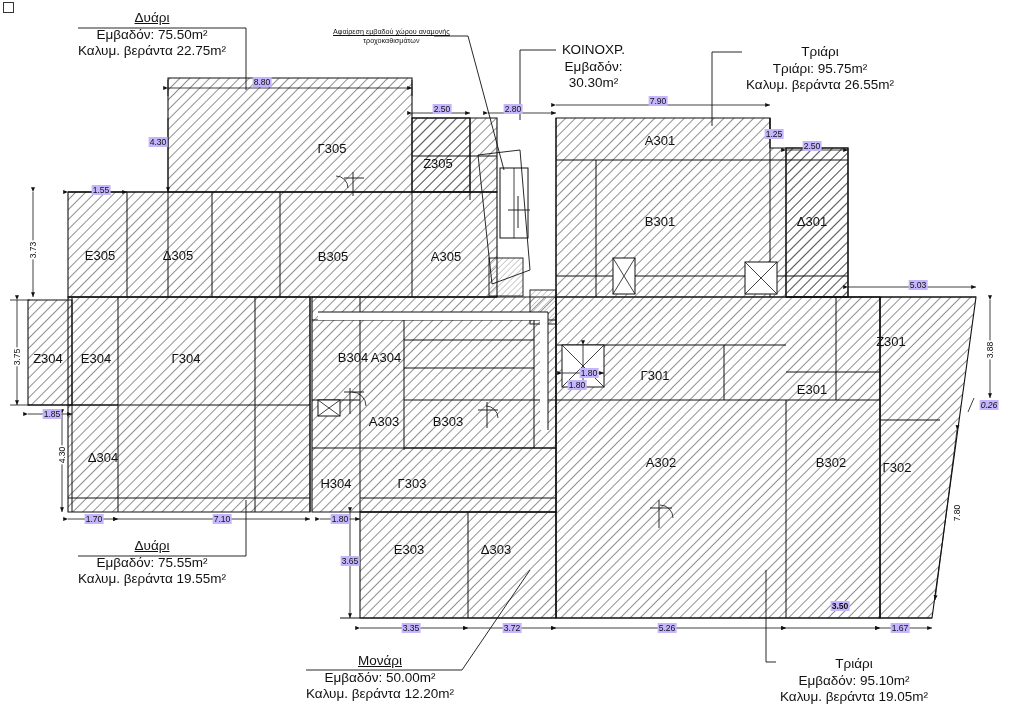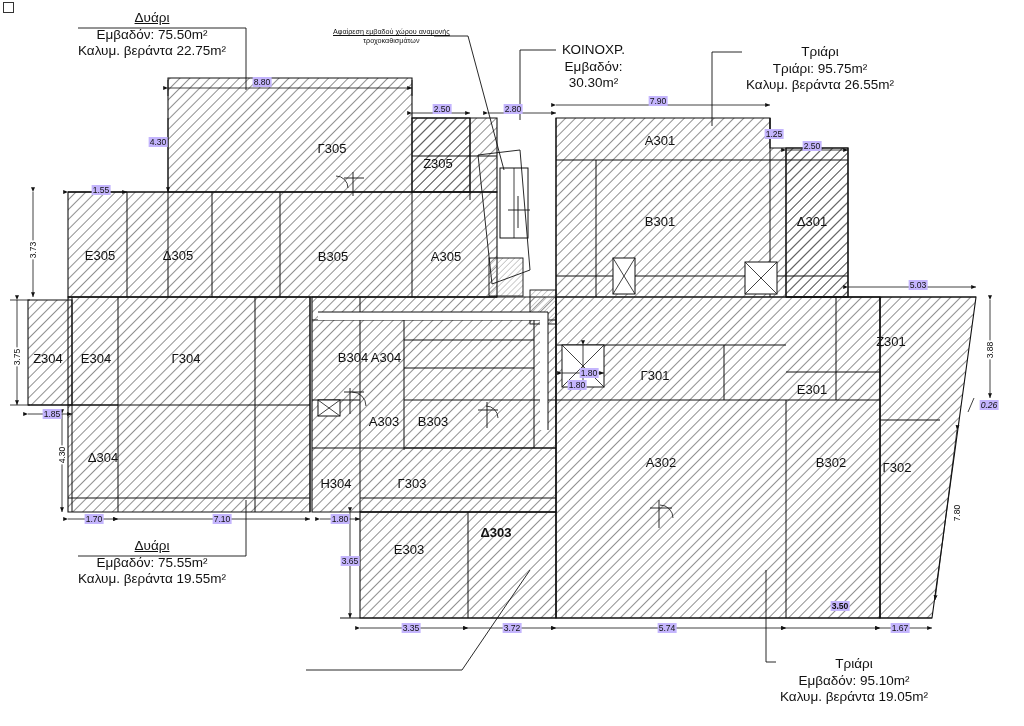--- a/index.html
+++ b/index.html
@@ -245,20 +245,25 @@
   <div class="note" style="left:746px;top:44px;">
     <span class="l">Τριάρι</span>
     <span class="l">Τριάρι: 95.75m²</span>
     <span class="l">Καλυμ. βεράντα 26.55m²</span>
   </div>
   <div class="note" style="left:78px;top:538px;">
     <span class="t">Δυάρι</span>
     <span class="l">Εμβαδόν: 75.55m²</span>
     <span class="l">Καλυμ. βεράντα 19.55m²</span>
   </div>
+  <div class="note" style="left:306px;top:653px;">
+    <span class="t">Μονάρι</span>
+    <span class="l">Εμβαδόν: 50.00m²</span>
+    <span class="l">Καλυμ. βεράντα 12.20m²</span>
+  </div>
   <div class="note" style="left:780px;top:656px;">
     <span class="l">Τριάρι</span>
     <span class="l">Εμβαδόν: 95.10m²</span>
     <span class="l">Καλυμ. βεράντα 19.05m²</span>
   </div>
 
   <div class="note-sm" style="left:333px;top:27px;">
     <span class="t">Αφαίρεση εμβαδού χώρου αναμονής</span>
     <span class="l">τροχοκαθισμάτων</span>
   </div>
@@ -275,29 +280,29 @@
       <div class="rlab" style="left: 812px; top: 221px;">Δ301</div>
       <div class="rlab" style="left: 48px; top: 358px;">Ζ304</div>
       <div class="rlab" style="left: 96px; top: 358px;">Ε304</div>
       <div class="rlab" style="left: 186px; top: 358px;">Γ304</div>
       <div class="rlab" style="left: 335px; top: 357px; padding-left: 36px;">Β304</div>
       <div class="rlab" style="left: 386px; top: 357px;">Α304</div>
       <div class="rlab" style="left: 655px; top: 375px;">Γ301</div>
       <div class="rlab" style="left: 812px; top: 341px; margin-top: 48px;">Ε301</div>
       <div class="rlab" style="left: 891px; top: 341px;">Ζ301</div>
       <div class="rlab" style="left: 384px; top: 421px;">Α303</div>
-      <div class="rlab" style="left: 433px; top: 421px;">Β303</div>
+      <div class="rlab" style="left: 433px; top: 421px; padding-left: 30px;">Β303</div>
       <div class="rlab" style="left: 103px; top: 457px;">Δ304</div>
       <div class="rlab" style="left: 661px; top: 462px;">Α302</div>
       <div class="rlab" style="left: 831px; top: 462px;">Β302</div>
       <div class="rlab" style="left: 897px; top: 467px;">Γ302</div>
       <div class="rlab" style="left: 336px; top: 483px;">Η304</div>
       <div class="rlab" style="left: 412px; top: 483px;">Γ303</div>
       <div class="rlab" style="left: 409px; top: 549px;">Ε303</div>
-      <div class="rlab" style="left: 496px; top: 532px; font-weight: bold;">Δ303</div>
+      <div class="rlab" style="left: 496px; top: 549px;">Δ303</div>
     </div>
 
   <div id="dim-labels">
       <div class="dimL" style="left: 262px; top: 82px;">8.80</div>
       <div class="dimL" style="left: 442px; top: 109px;">2.50</div>
       <div class="dimL" style="left: 513px; top: 109px;">2.80</div>
       <div class="dimL" style="left: 658px; top: 101px;">7.90</div>
       <div class="dimL" style="left: 774px; top: 134px;">1.25</div>
       <div class="dimL" style="left: 812px; top: 146px;">2.50</div>
       <div class="dimL" style="left: 158px; top: 142px;">4.30</div>
@@ -305,21 +310,21 @@
       <div class="dimLv" style="left: 33px; top: 250px;">3.73</div>
       <div class="dimLv" style="left: 17px; top: 357px;">3.75</div>
       <div class="dimL" style="left: 52px; top: 414px;">1.85</div>
       <div class="dimLv" style="left: 62px; top: 455px;">4.30</div>
       <div class="dimL" style="left: 94px; top: 519px;">1.70</div>
       <div class="dimL" style="left: 222px; top: 519px;">7.10</div>
       <div class="dimL" style="left: 340px; top: 519px;">1.80</div>
       <div class="dimL" style="left: 350px; top: 561px;">3.65</div>
       <div class="dimL" style="left: 411px; top: 628px;">3.35</div>
       <div class="dimL" style="left: 512px; top: 628px;">3.72</div>
-      <div class="dimL" style="left: 667px; top: 628px;">5.74</div>
+      <div class="dimL" style="left: 667px; top: 628px;">5.26</div>
       <div class="dimL" style="left: 840px; top: 606px; font-weight: bold;">3.50</div>
       <div class="dimL" style="left: 900px; top: 628px;">1.67</div>
       <div class="dimL" style="left: 918px; top: 285px;">5.03</div>
       <div class="dimLv" style="left: 990px; top: 350px;">3.88</div>
       <div class="dimL" style="left: 989px; top: 405px; font-style: italic;">0.26</div>
       <div class="dimLv" style="left: 957px; top: 513px;">7.80</div>
       <div class="dimL" style="left: 589px; top: 373px;">1.80</div>
       <div class="dimL" style="left: 577px; top: 385px;">1.80</div>
     </div>
 </div>

